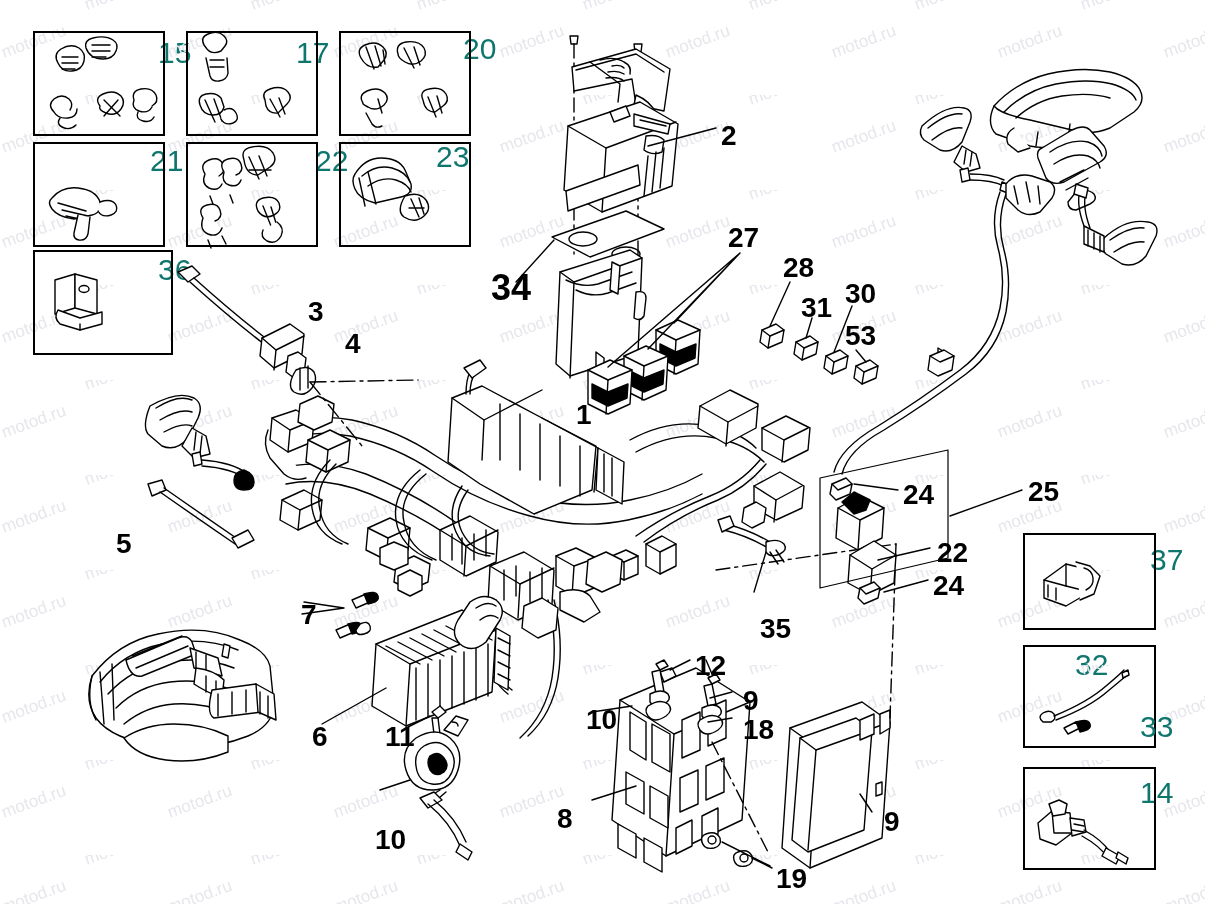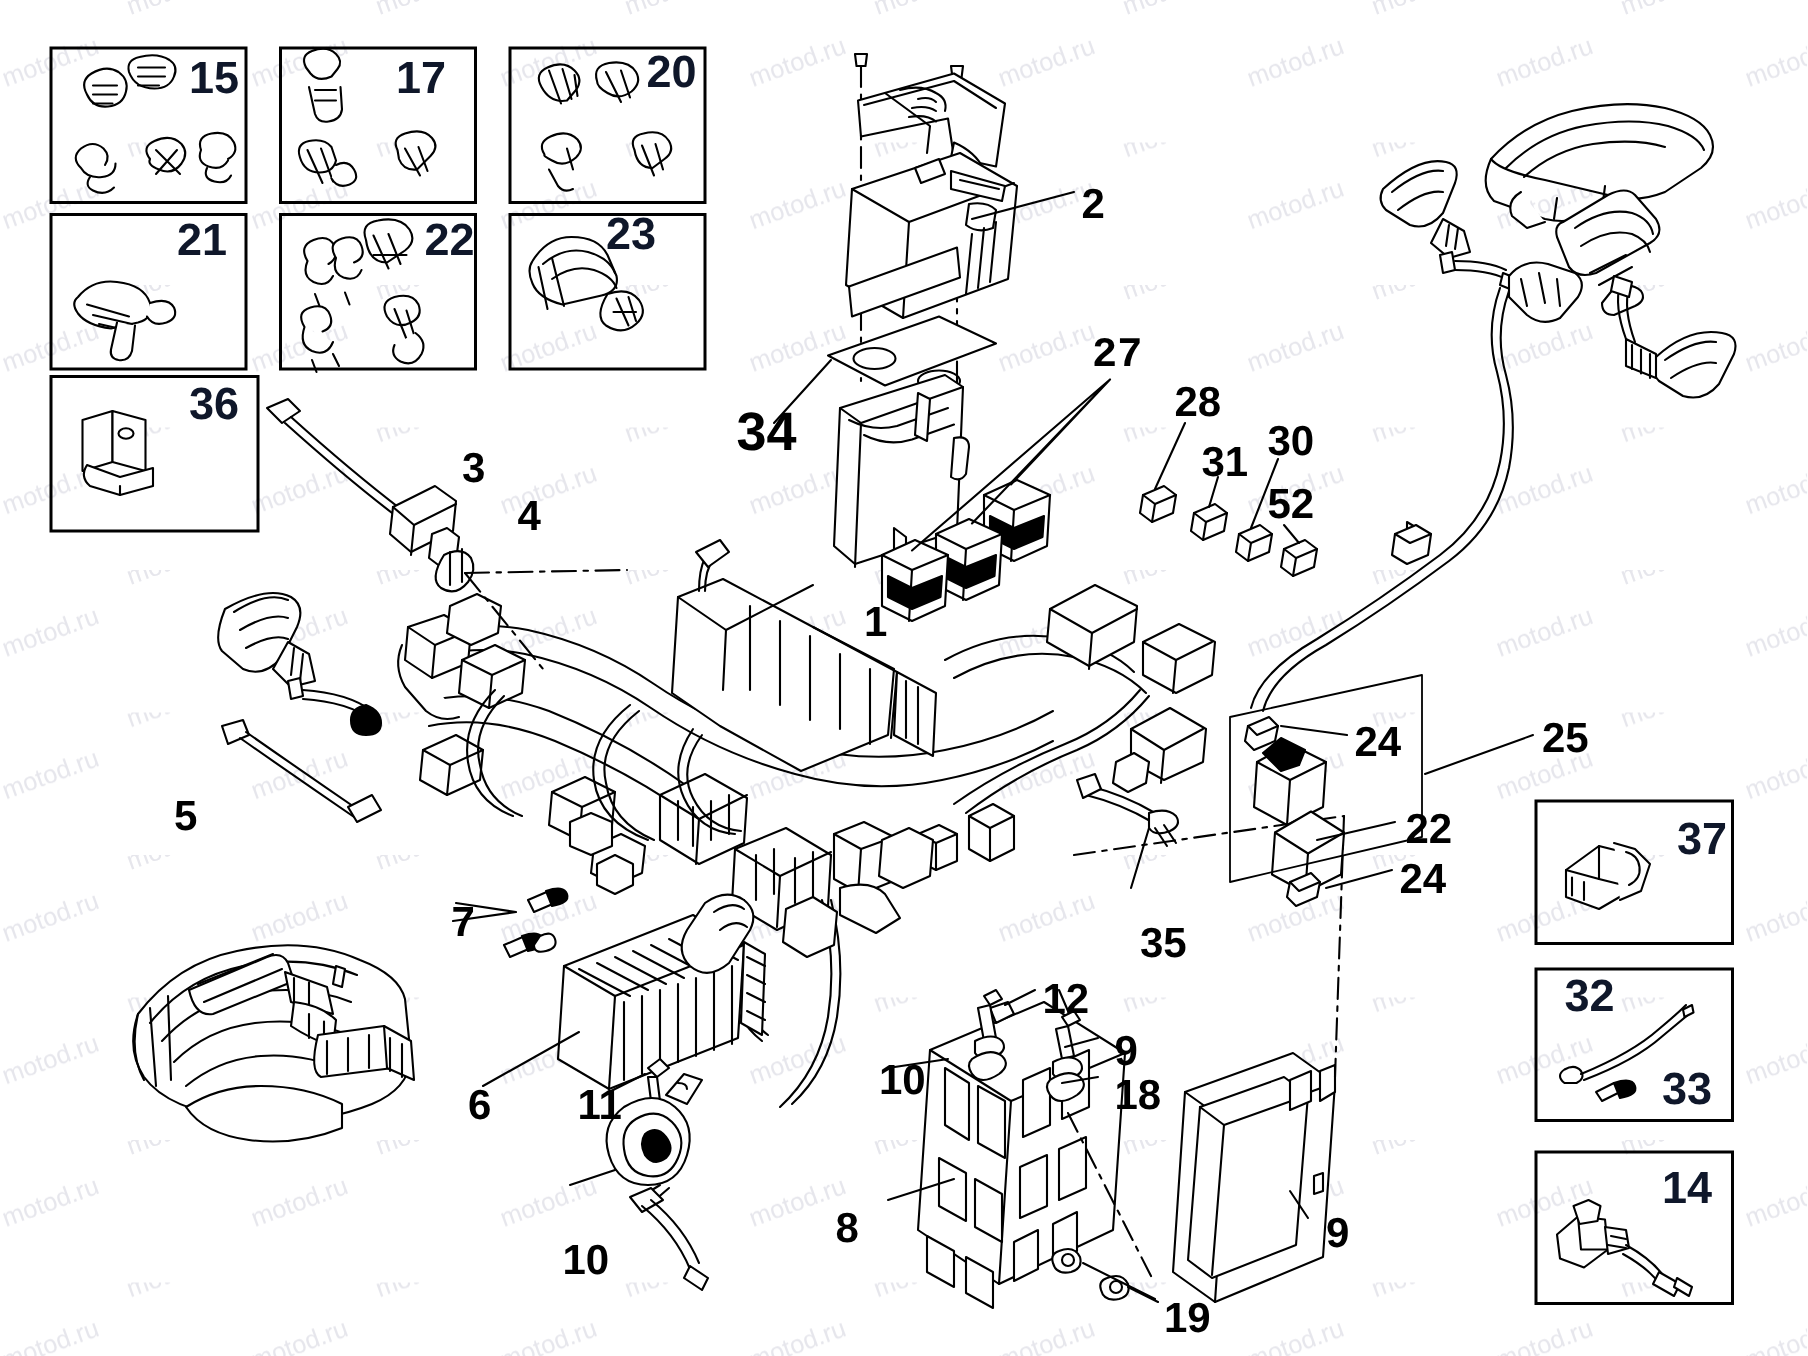--- a/index.html
+++ b/index.html
@@ -37,24 +37,25 @@
   
   .callout-box {
     position: absolute;
     border: 2px solid #000000;
     background: transparent;
     z-index: 3;
   }
   .callout-num {
     position: absolute;
     font-family: "Liberation Sans", sans-serif;
-    font-weight: bold;
-    color: #0f172a;
+    font-weight: normal;
+    color: #0f766e;
     line-height: 1;
     white-space: nowrap;
+    margin-left: 32px;
   }
   
   .part-label {
     position: absolute;
     font-family: "Liberation Sans", sans-serif;
     font-weight: bold;
     color: #000000;
     line-height: 1;
     white-space: nowrap;
     z-index: 4;
@@ -593,25 +594,25 @@
       <div class="callout-box" style="left: 1023px; top: 645px; width: 133px; height: 103px;"></div>
       <div class="callout-num" style="left: 1043px; top: 650px; font-size: 30px;">32</div>
       <div class="callout-box" style="left: 1023px; top: 767px; width: 133px; height: 103px;"></div>
       <div class="callout-num" style="left: 1108px; top: 778px; font-size: 30px;">14</div>
       <div class="callout-num" style="left: 1108px; top: 712px; font-size: 30px; z-index: 4;">33</div>
     </div>
 
   <div id="labels-container">
       <div class="part-label" style="left: 721px; top: 122px; font-size: 28px;">2</div>
       <div class="part-label" style="left: 491px; top: 270px; font-size: 36px;">34</div>
-      <div class="part-label" style="left: 728px; top: 224px; font-size: 28px; font-family: Liberation Mono, monospace;">27</div>
+      <div class="part-label" style="left: 728px; top: 224px; font-size: 28px;">27</div>
       <div class="part-label" style="left: 783px; top: 254px; font-size: 28px;">28</div>
       <div class="part-label" style="left: 801px; top: 294px; font-size: 28px;">31</div>
       <div class="part-label" style="left: 845px; top: 280px; font-size: 28px;">30</div>
-      <div class="part-label" style="left: 845px; top: 322px; font-size: 28px;">52</div>
+      <div class="part-label" style="left: 845px; top: 322px; font-size: 28px;">53</div>
       <div class="part-label" style="left: 576px; top: 401px; font-size: 28px;">1</div>
       <div class="part-label" style="left: 308px; top: 298px; font-size: 28px;">3</div>
       <div class="part-label" style="left: 345px; top: 330px; font-size: 28px;">4</div>
       <div class="part-label" style="left: 116px; top: 530px; font-size: 28px;">5</div>
       <div class="part-label" style="left: 301px; top: 601px; font-size: 28px;">7</div>
       <div class="part-label" style="left: 312px; top: 723px; font-size: 28px;">6</div>
       <div class="part-label" style="left: 385px; top: 723px; font-size: 28px;">11</div>
       <div class="part-label" style="left: 375px; top: 789px; font-size: 28px; margin-top: 37px;">10</div>
       <div class="part-label" style="left: 557px; top: 805px; font-size: 28px;">8</div>
       <div class="part-label" style="left: 586px; top: 706px; font-size: 28px;">10</div>

